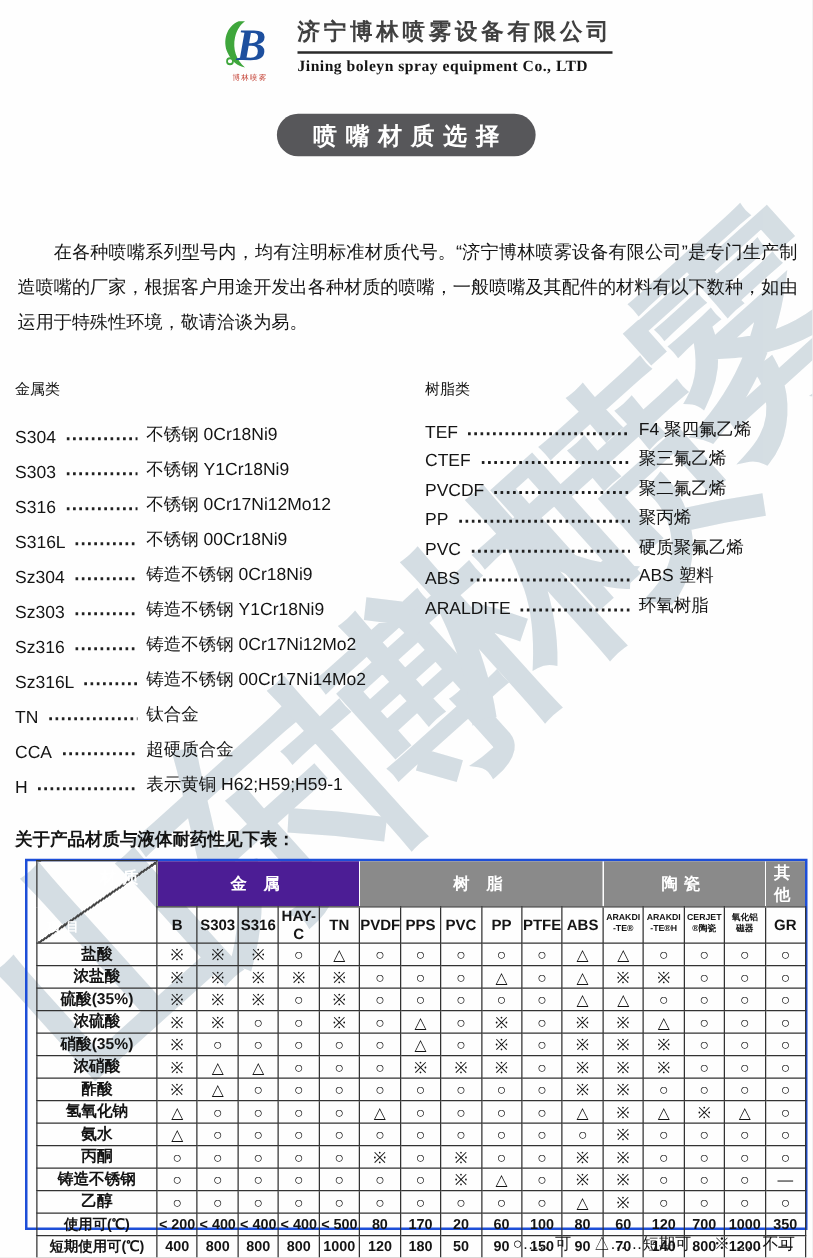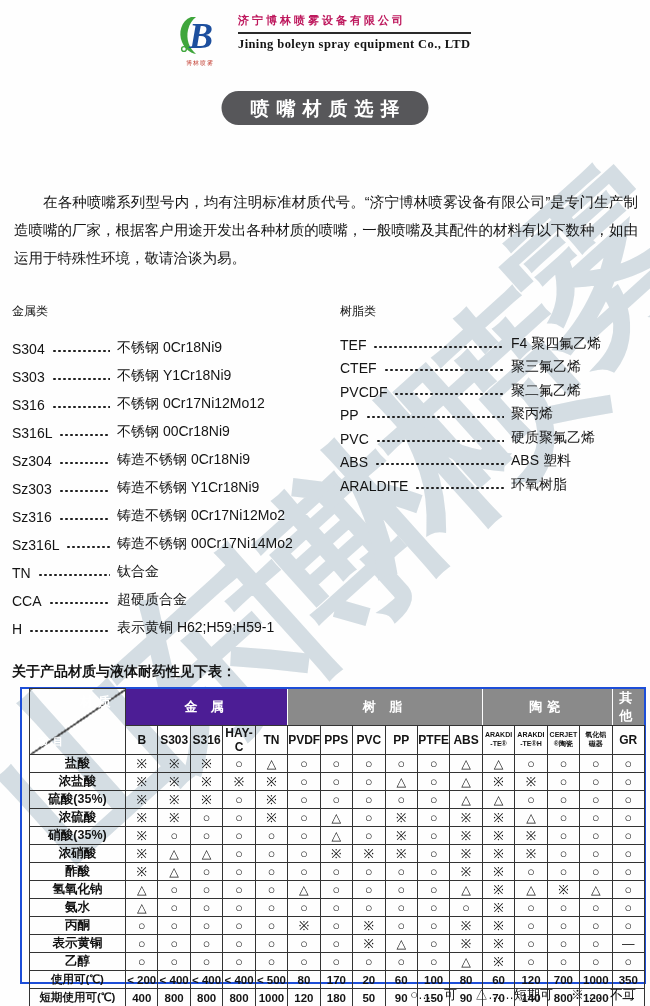--- a/index.html
+++ b/index.html
@@ -9,21 +9,21 @@
   .watermark{position:absolute;inset:0;z-index:0;opacity:.55;}
   .watermark span{position:absolute;font-size:178px;font-weight:bold;line-height:1;
         transform:rotate(-42deg);font-family:"DejaVu Sans",sans-serif;}
   .fg{position:relative;z-index:1;}
   
   .hdr{position:absolute;left:176px;top:13px;display:flex;align-items:flex-start;}
   .logo{width:48px;height:54px;text-align:center;}
   .logo svg{display:block;}
   .logo-sub{font-size:6px;color:#c23b2e;letter-spacing:1px;line-height:1;margin-top:1px;}
   .company{margin-left:14px;}
-  .company-cn{font-size:11px;font-weight:bold;letter-spacing:3px;color:#be185d;
+  .company-cn{font-size:18px;font-weight:bold;letter-spacing:3px;color:#404040;
         border-bottom:2px solid #2a2a2a;padding-bottom:4px;white-space:nowrap;}
   .company-en{font-size:12.5px;font-weight:bold;margin-top:3px;letter-spacing:.4px;
         font-family:"Liberation Serif",serif;white-space:nowrap;}
   
   .badge{position:absolute;left:50%;transform:translateX(-50%);top:91px;
         color:#fff;font-size:19px;font-weight:bold;letter-spacing:7px;
         padding:5px 22px 3px 29px;border-radius:17px;white-space:nowrap;}
   
   .intro{position:absolute;left:14px;top:188px;width:624px;font-size:14.5px;
         line-height:28px;text-indent:2em;text-align:justify;margin:0;}
@@ -426,21 +426,21 @@
               <td>○</td>
               <td>○</td>
               <td>※</td>
               <td>※</td>
               <td>○</td>
               <td>○</td>
               <td>○</td>
               <td>○</td>
             </tr>
             <tr class="sym">
-              <td class="rlabel">表示黄铜</td>
+              <td class="rlabel">铸造不锈钢</td>
               <td>○</td>
               <td>○</td>
               <td>○</td>
               <td>○</td>
               <td>○</td>
               <td>○</td>
               <td>○</td>
               <td>※</td>
               <td>△</td>
               <td>○</td>

